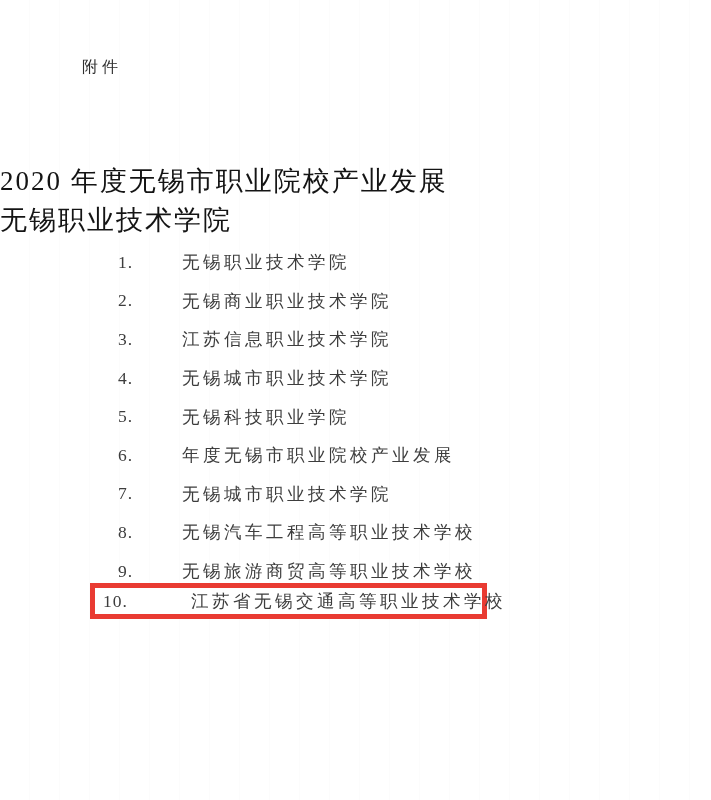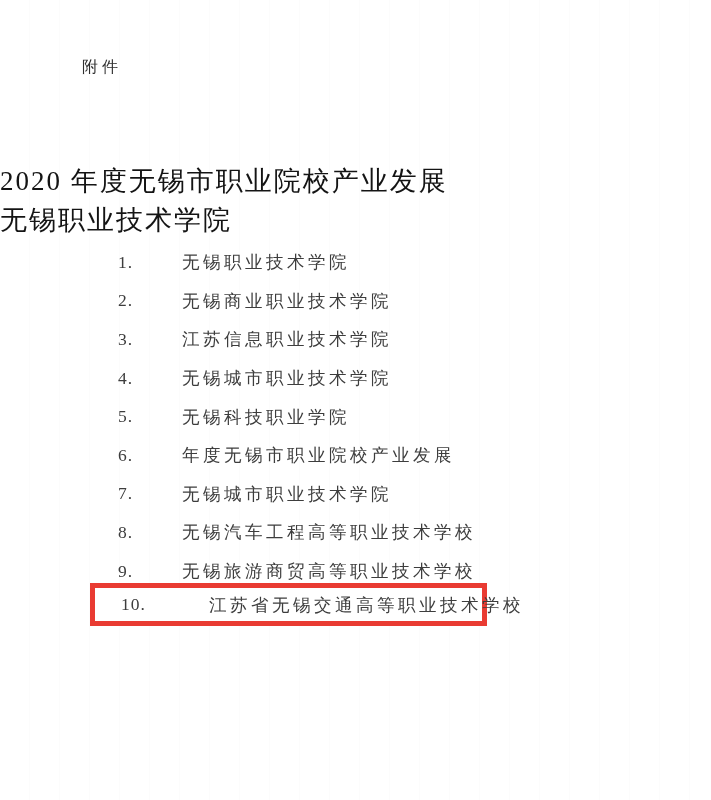--- a/index.html
+++ b/index.html
@@ -67,23 +67,23 @@
   }
 
   .list-item .name {
     letter-spacing: 3.5px;
     margin-left: 34px;
   }
 
   .list-item.highlighted {
     box-sizing: border-box;
     width: 397px;
-    height: 43px;
+    height: 36px;
     margin-top: -7px;
-    padding-left: 26px;
+    padding-left: 8px;
     border: 5px solid var(--highlight-color, #e93b32);
     background: #ffffff;
   }
 
   .list-item.highlighted .num {
     width: 54px;
   }
 </style>
 </head>
 <body>

